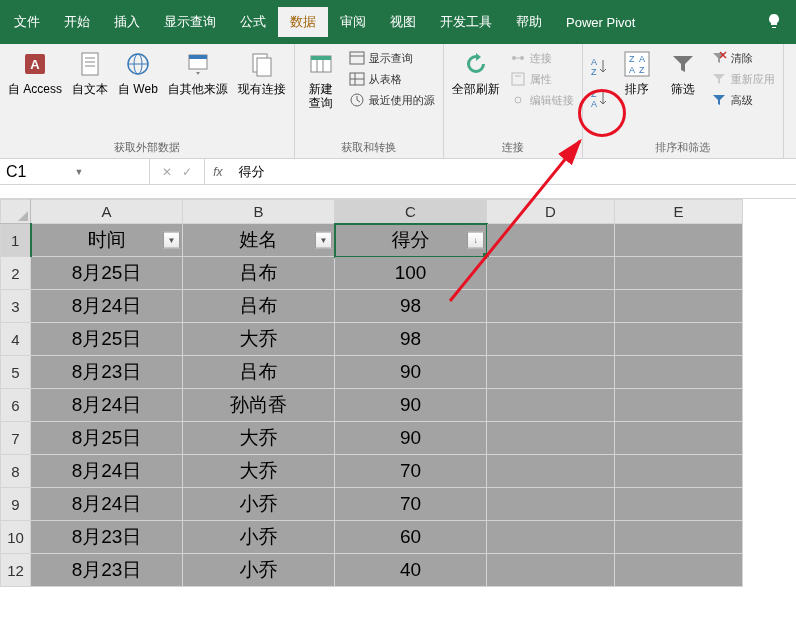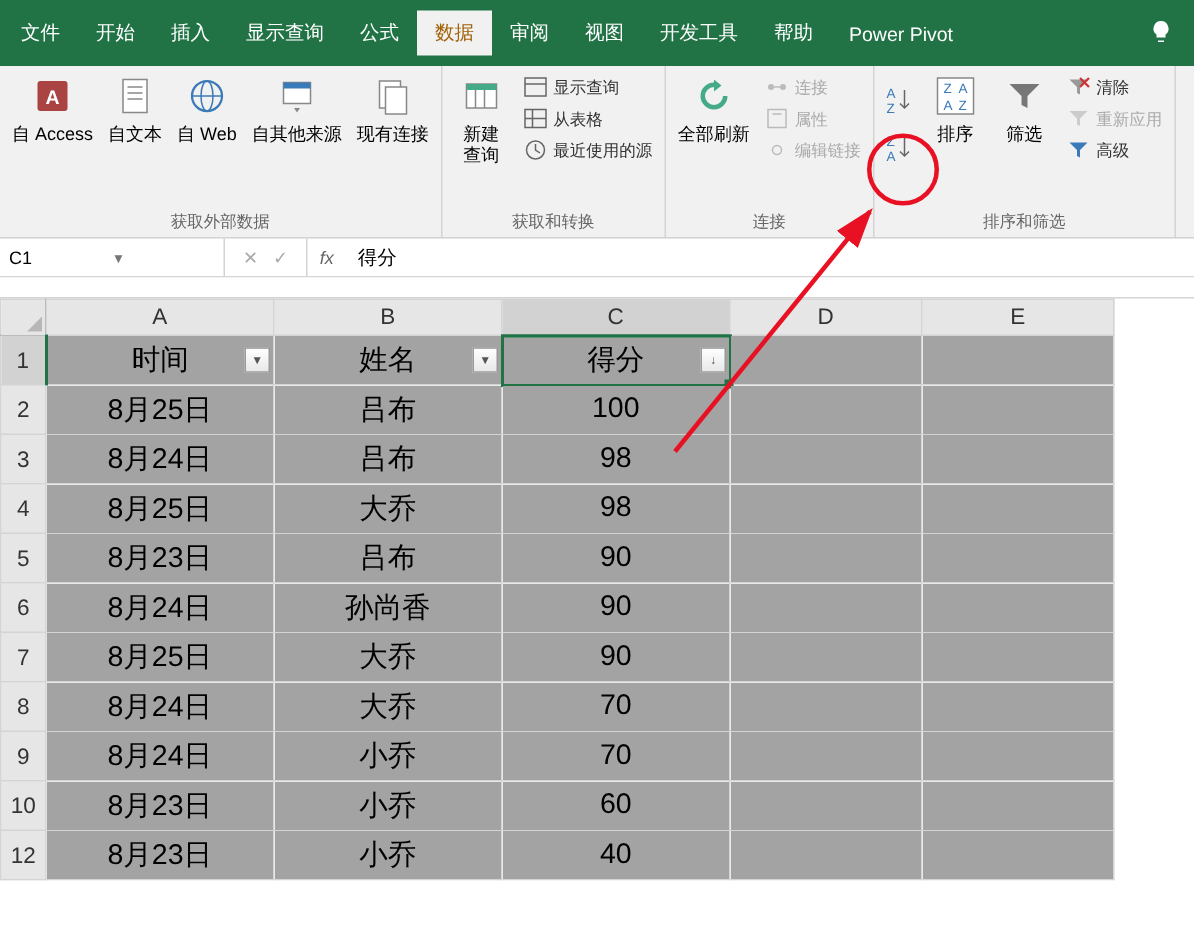--- a/index.html
+++ b/index.html
@@ -26,21 +26,21 @@
     .ribbon-btn-sm.disabled { color: #aaa; cursor: default; }
     .small-icon { width: 16px; height: 16px; display: inline-flex; align-items: center; justify-content: center; }
     
     
     .red-circle { position: absolute; border: 3px solid #e81123; border-radius: 50%; width: 48px; height: 48px; left: 578px; top: 45px; pointer-events: none; z-index: 10; }
     .red-arrow { position: absolute; left: 430px; top: 87px; width: 180px; height: 180px; pointer-events: none; z-index: 9; }
     
     
     .formula-bar { display: flex; align-items: center; border-bottom: 1px solid #d4d4d4; height: 26px; background: #fff; }
     .name-box { width: 150px; border-right: 1px solid #d4d4d4; padding: 3px 6px; display: flex; align-items: center; height: 100%; }
-    .name-box span { flex: 1; font-size: 12px; }
+    .name-box span { flex: 1; font-size: 16px; }
     .name-box .dd { color: #777; font-size: 9px; }
     .fx-btns { display: flex; align-items: center; gap: 10px; padding: 0 12px; color: #aaa; border-right: 1px solid #d4d4d4; height: 100%; }
     .fx-label { padding: 0 8px; font-style: italic; color: #666; }
     .formula-input { flex: 1; padding: 3px 8px; font-size: 13px; }
     
     
     .spacer-row { height: 14px; background: #fff; border-bottom: 1px solid #d4d4d4; }
     
     
     .sheet { border-collapse: collapse; table-layout: fixed; }

